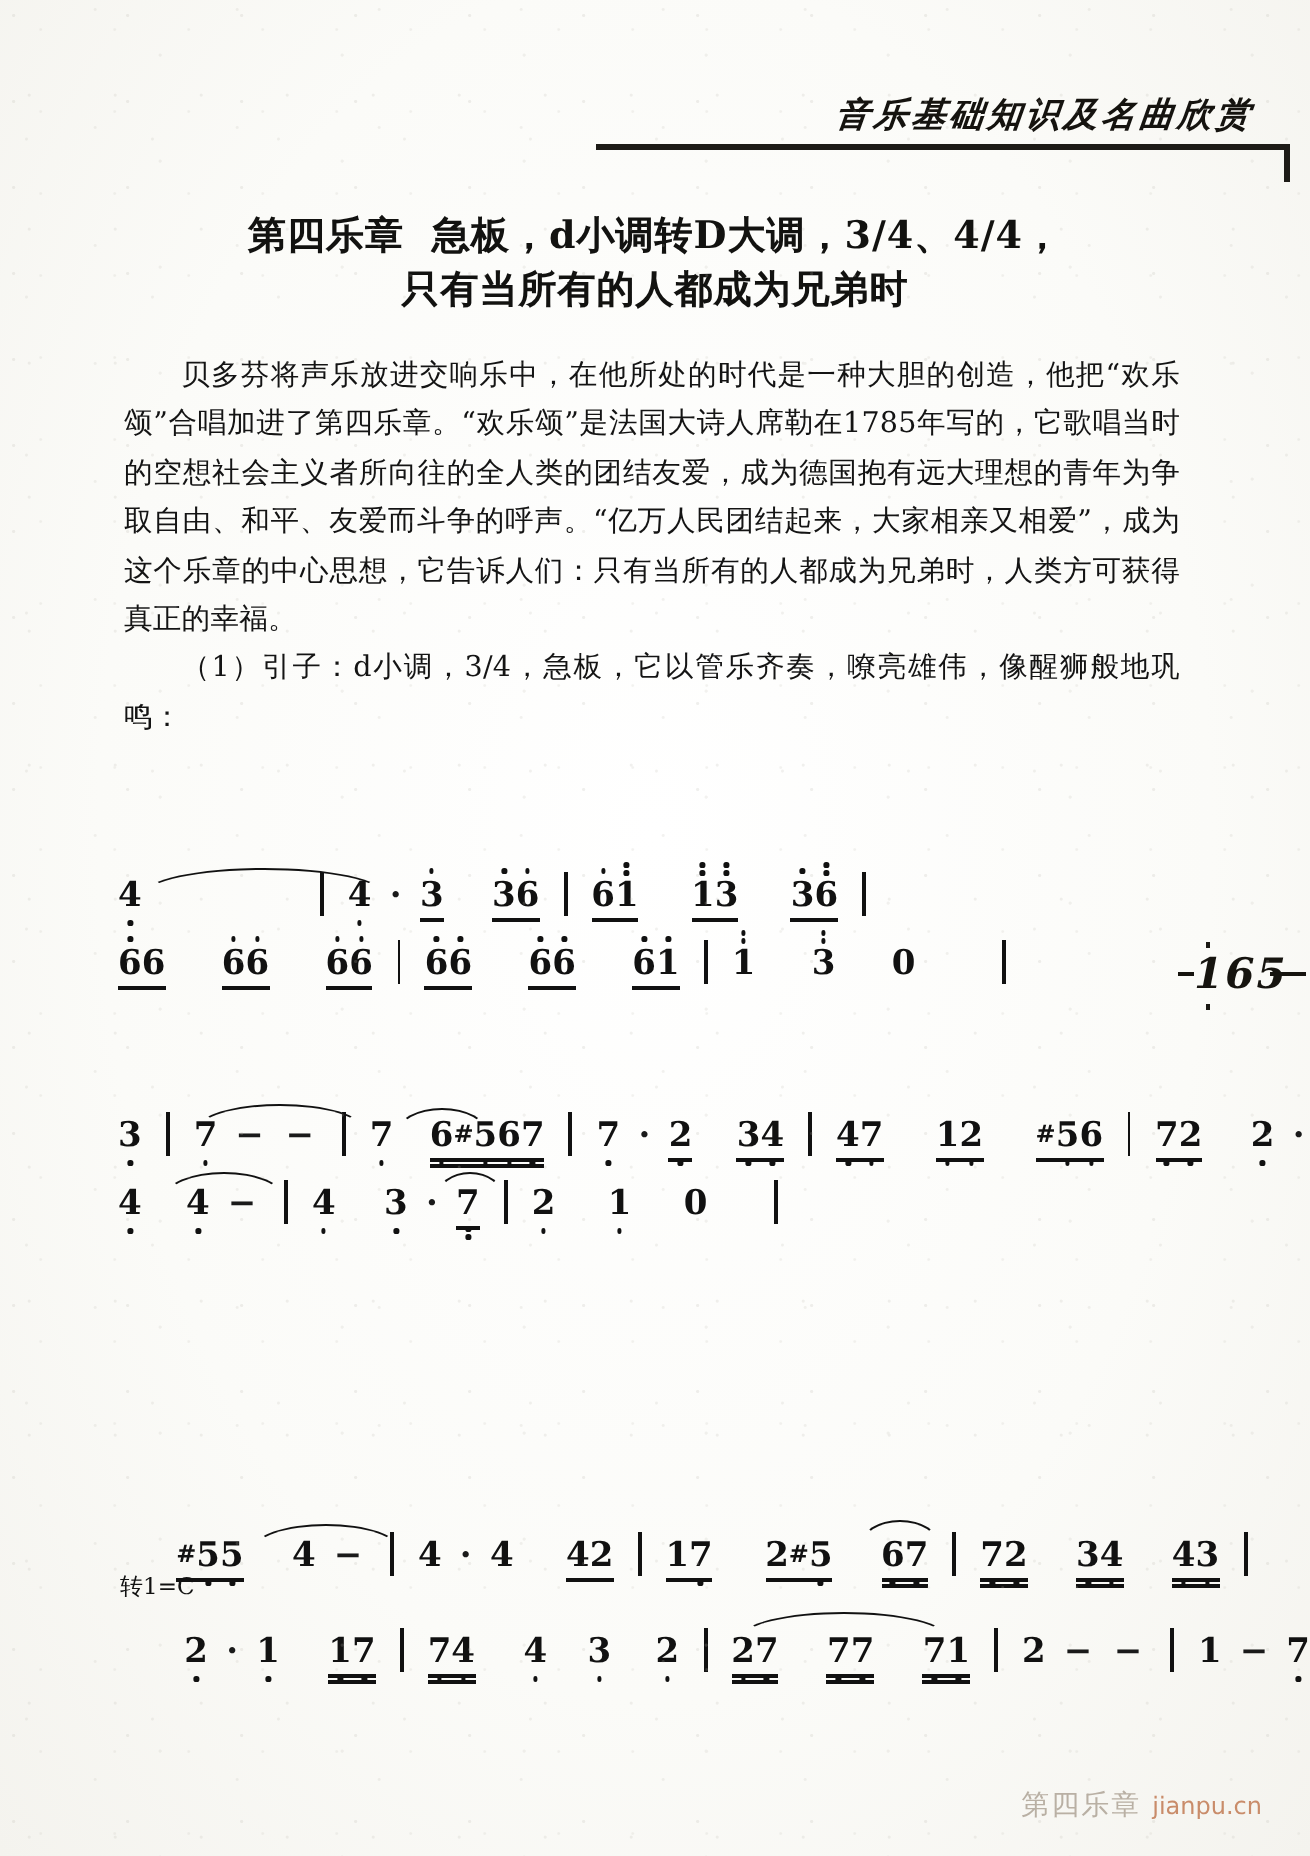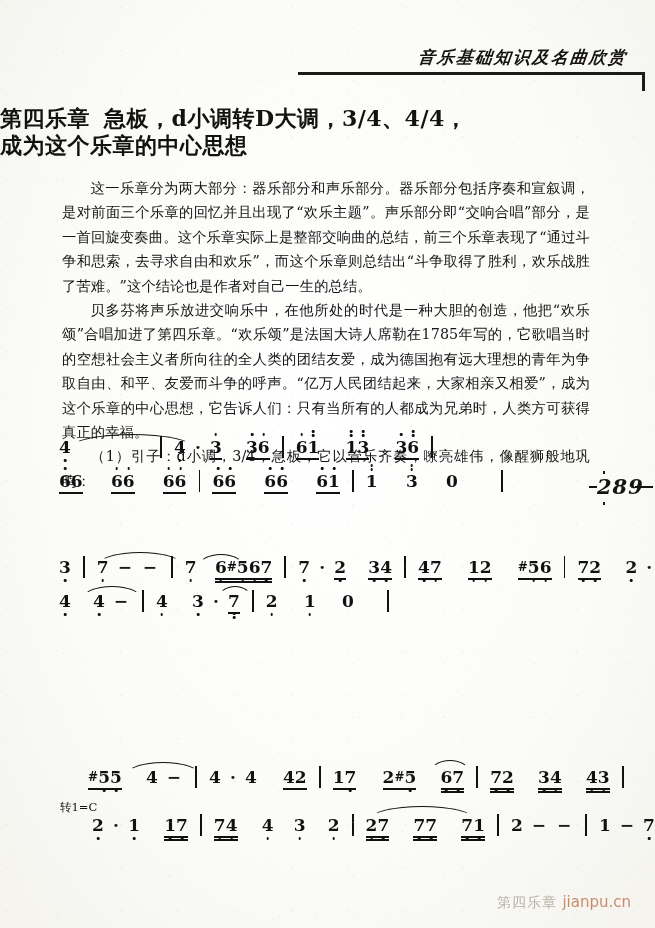--- a/index.html
+++ b/index.html
@@ -46,24 +46,24 @@
   .header-rule{
     position:absolute;left:298px;right:10px;top:26px;height:3px;
     background:#1d1b17;
   }
   .header-rule::after{
     content:"";position:absolute;right:0;top:3px;width:3px;height:16px;background:#1d1b17;
   }
 
   
   .chapter{
-    position:absolute;top:105px;left:0;right:0;text-align:left;
+    position:absolute;top:105px;left:0;right:0;text-align:center;
     font-family:"DejaVu Serif","Liberation Serif",serif;
     font-weight:bold;
-    font-size:22px;
+    font-size:19px;
     line-height:27px;
     color:#121210;
     letter-spacing:.5px;
   }
   .chapter .l1 span.sp{display:inline-block;width:14px;}
 
   
   .body{
     position:absolute;left:62px;width:528px;top:176px;
     font-family:"DejaVu Serif","Liberation Serif",serif;
@@ -106,21 +106,21 @@
 
   
   .watermark{
     position:absolute;right:24px;bottom:16px;
     font-size:14px;letter-spacing:1px;
     color:#b9b0a4;
     font-family:"DejaVu Serif","Liberation Serif",serif;
   }
   .watermark .dom{
     font-family:"DejaVu Sans","Liberation Sans",sans-serif;
-    color:#c98c6a;font-size:15px;letter-spacing:0;
+    color:#c98c6a;font-size:12px;letter-spacing:0;
   }
 
   
   .score{position:absolute;left:58px;width:556px;}
   .staffline{
     position:relative;
     height:34px;
     font-family:"DejaVu Serif","Liberation Serif",serif;
     white-space:nowrap;
   }
@@ -179,31 +179,30 @@
 
   <div class="header">
     <div class="header-title">音乐基础知识及名曲欣赏</div>
     <div class="header-rule"></div>
   </div>
 
   <div class="chapter">
     <div class="l1">
       <span>第四乐章</span><span class="sp"></span><span>急板，d小调转D大调，3/4、4/4，</span>
     </div>
-    <div class="l2">成为这个乐章的中心思想</div>
+    <div class="l2">只有当所有的人都成为兄弟时</div>
   </div>
 
   <div class="pagenum">
     <div class="bar b1"></div>
-    <div class="num">289</div>
+    <div class="num">165</div>
     <div class="bar b2"></div>
   </div>
 
   <div class="body" style="top:176px;">
-    <p>这一乐章分为两大部分：器乐部分和声乐部分。器乐部分包括序奏和宣叙调，是对前面三个乐章的回忆并且出现了“欢乐主题”。声乐部分即“交响合唱”部分，是一首回旋变奏曲。这个乐章实际上是整部交响曲的总结，前三个乐章表现了“通过斗争和思索，去寻求自由和欢乐”，而这个乐章则总结出“斗争取得了胜利，欢乐战胜了苦难。”这个结论也是作者对自己一生的总结。</p>
     <p>贝多芬将声乐放进交响乐中，在他所处的时代是一种大胆的创造，他把“欢乐颂”合唱加进了第四乐章。“欢乐颂”是法国大诗人席勒在1785年写的，它歌唱当时的空想社会主义者所向往的全人类的团结友爱，成为德国抱有远大理想的青年为争取自由、和平、友爱而斗争的呼声。“亿万人民团结起来，大家相亲又相爱”，成为这个乐章的中心思想，它告诉人们：只有当所有的人都成为兄弟时，人类方可获得真正的幸福。</p>
     <p>（1）引子：d小调，3/4，急板，它以管乐齐奏，嘹亮雄伟，像醒狮般地巩鸣：</p>
   </div>
 
   <div class="score" style="top:436px;">
     <div class="staffline">
       <span class="n"><span class="g lo">4</span></span>
       <span class="gap" style="width:72px"></span>
       <span class="bar"></span>
       <span class="n"><span class="g lo">4</span></span>
@@ -325,21 +324,21 @@
       <span class="bar"></span>
       <span class="n u2"><span class="g lo">7</span><span class="g lo">2</span><span class="beam"></span></span>
       <span class="gap" style="width:12px"></span>
       <span class="n u2"><span class="g lo">3</span><span class="g lo">4</span><span class="beam"></span></span>
       <span class="gap" style="width:12px"></span>
       <span class="n u2"><span class="g lo">4</span><span class="g lo">3</span><span class="beam"></span></span>
       <span class="bar"></span>
       <span class="slur" style="left:68px;top:-4px;width:72px;"></span>
       <span class="slur" style="left:372px;top:-6px;width:38px;"></span>
     </div>
-    <div class="keychange" style="top:34px;left:2px;">转1=C</div>
+    <div class="keychange" style="top:20px;left:2px;">转1=C</div>
     <div class="staffline" style="height:32px;margin-top:14px">
       <span class="gap" style="width:28px"></span>
       <span class="n"><span class="g lo">2</span></span>
       <span class="dot-sep">·</span>
       <span class="n"><span class="g lo">1</span></span>
       <span class="gap" style="width:12px"></span>
       <span class="n u2"><span class="g lo">1</span><span class="g lo">7</span><span class="beam"></span></span>
       <span class="bar"></span>
       <span class="n u2"><span class="g lo">7</span><span class="g lo">4</span><span class="beam"></span></span>
       <span class="gap" style="width:12px"></span>

